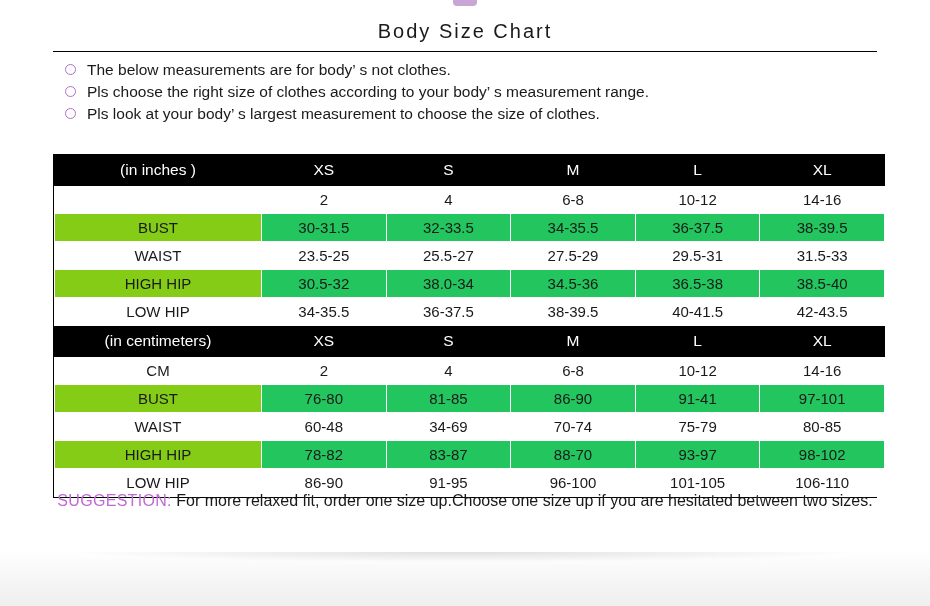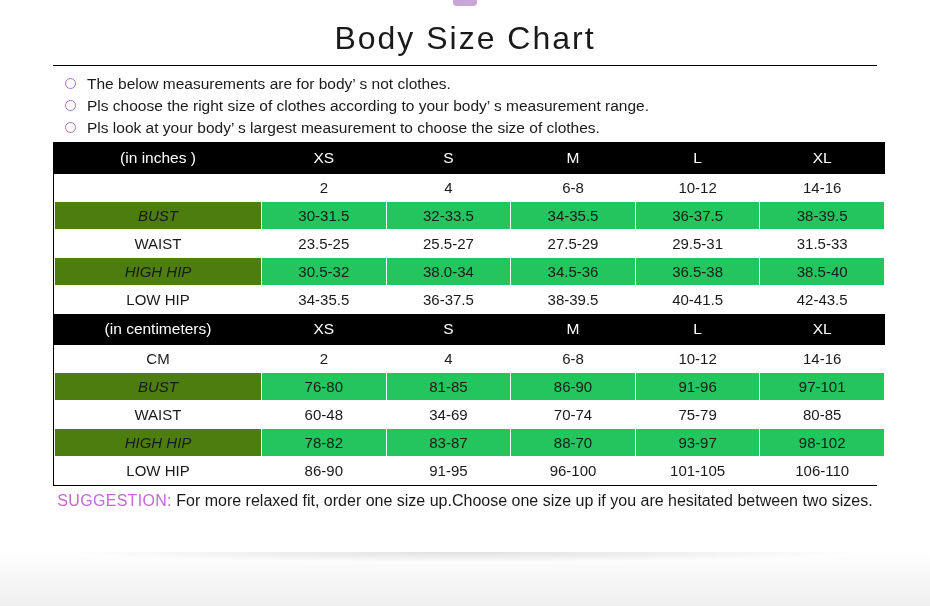--- a/index.html
+++ b/index.html
@@ -30,29 +30,29 @@
     border-radius: 0 0 4px 4px;
   }
   .chart-wrap {
     position: absolute;
     left: 53px;
     top: 16px;
     width: 824px;
   }
   .title {
     text-align: center;
-    font-size: 32px;
+    font-size: 20px;
     letter-spacing: 2px;
     padding: 4px 0 8px 0;
     color: #1a1a1a;
     font-weight: normal;
   }
   .notes {
     border-top: 1px solid #000;
-    padding: 6px 0 3px 12px;
+    padding: 6px 0 22px 12px;
   }
   .note-row {
     display: flex;
     align-items: flex-start;
     font-size: 15.5px;
     line-height: 21px;
     color: #1a1a1a;
     margin: 1px 0;
   }
   .bullet {
@@ -89,24 +89,25 @@
   tr.header-row td {
     background: #000000;
     color: #ffffff;
     font-size: 15.5px;
     height: 30px;
     border: 1px solid #000000;
   }
   tr.row-white td { background: #ffffff; }
   tr.row-grey td { background: #22c55e; }
   td.label-cell { background: #ffffff; }
-  tr.row-grey td.label-cell { background: #4d7c0f; font-style: italic; }
+  tr.row-grey td.label-cell { background: #84cc16; }
   .table-outer {
     border: 1px solid #000000;
     border-top: none;
+    margin-top: 7px;
   }
   .suggestion {
     position: absolute;
     left: 0;
     top: 492px;
     width: 930px;
     text-align: center;
     font-size: 16px;
     color: #1a1a1a;
   }
@@ -237,21 +238,21 @@
             <td>6-8</td>
             <td>10-12</td>
             <td>14-16</td>
           </tr>
 
           <tr class="row-grey">
             <td class="label-cell">BUST</td>
             <td>76-80</td>
             <td>81-85</td>
             <td>86-90</td>
-            <td>91-96</td>
+            <td>91-41</td>
             <td>97-101</td>
           </tr>
 
           <tr class="row-white">
             <td class="label-cell">WAIST</td>
             <td>60-48</td>
             <td>34-69</td>
             <td>70-74</td>
             <td>75-79</td>
             <td>80-85</td>

